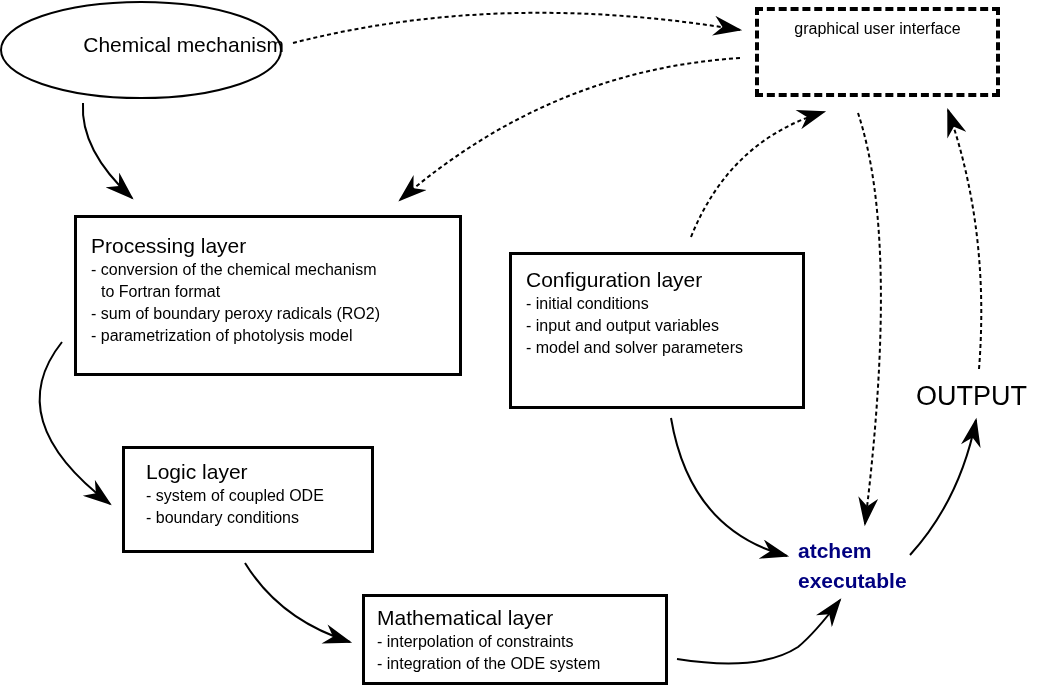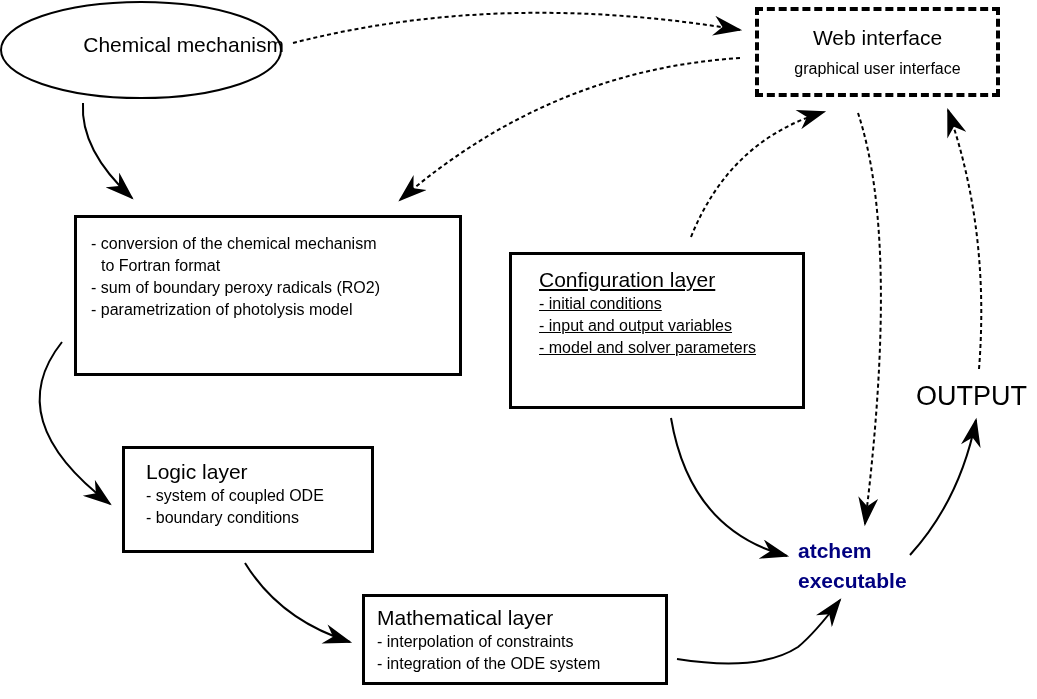--- a/index.html
+++ b/index.html
@@ -44,32 +44,32 @@
   <path d="M62,342 Q0,420 110,504" fill="none" stroke="#000" stroke-width="2" marker-end="url(#arrowhead-big)"></path>
   <path d="M245,563 Q280,620 350,642" fill="none" stroke="#000" stroke-width="2" marker-end="url(#arrowhead-big)"></path>
   <path d="M677,659 Q760,672 798,647 Q815,633 840,600" fill="none" stroke="#000" stroke-width="2" marker-end="url(#arrowhead-big)"></path>
   <path d="M671,418 Q690,530 787,556" fill="none" stroke="#000" stroke-width="2" marker-end="url(#arrowhead-big)"></path>
   <path d="M910,555 Q960,500 976,420" fill="none" stroke="#000" stroke-width="2" marker-end="url(#arrowhead-big)"></path>
 </svg>
 
 <div id="ellipse-label">Chemical mechanism</div>
 
 <div id="web-box">
-  <div class="wtitle">Web interface</div>
   <div class="wsub">graphical user interface</div>
 </div>
 
 <div class="box" style="left:74px; top:215px; width:388px; height:161px; padding:15px 0 0 14px;">
+  <div class="title">Processing layer</div>
   <div class="item">- conversion of the chemical mechanism</div>
   <div class="item cont">to Fortran format</div>
   <div class="item">- sum of boundary peroxy radicals (RO2)</div>
   <div class="item">- parametrization of photolysis model</div>
 </div>
 
-<div class="box" style="left:509px; top:252px; width:296px; height:157px; padding:12px 0 0 27px;text-decoration:underline;">
+<div class="box" style="left:509px; top:252px; width:296px; height:157px; padding:12px 0 0 14px;">
   <div class="title">Configuration layer</div>
   <div class="item">- initial conditions</div>
   <div class="item">- input and output variables</div>
   <div class="item">- model and solver parameters</div>
 </div>
 
 <div class="box" style="left:122px; top:446px; width:252px; height:107px; padding:10px 0 0 21px;">
   <div class="title">Logic layer</div>
   <div class="item">- system of coupled ODE</div>
   <div class="item">- boundary conditions</div>

